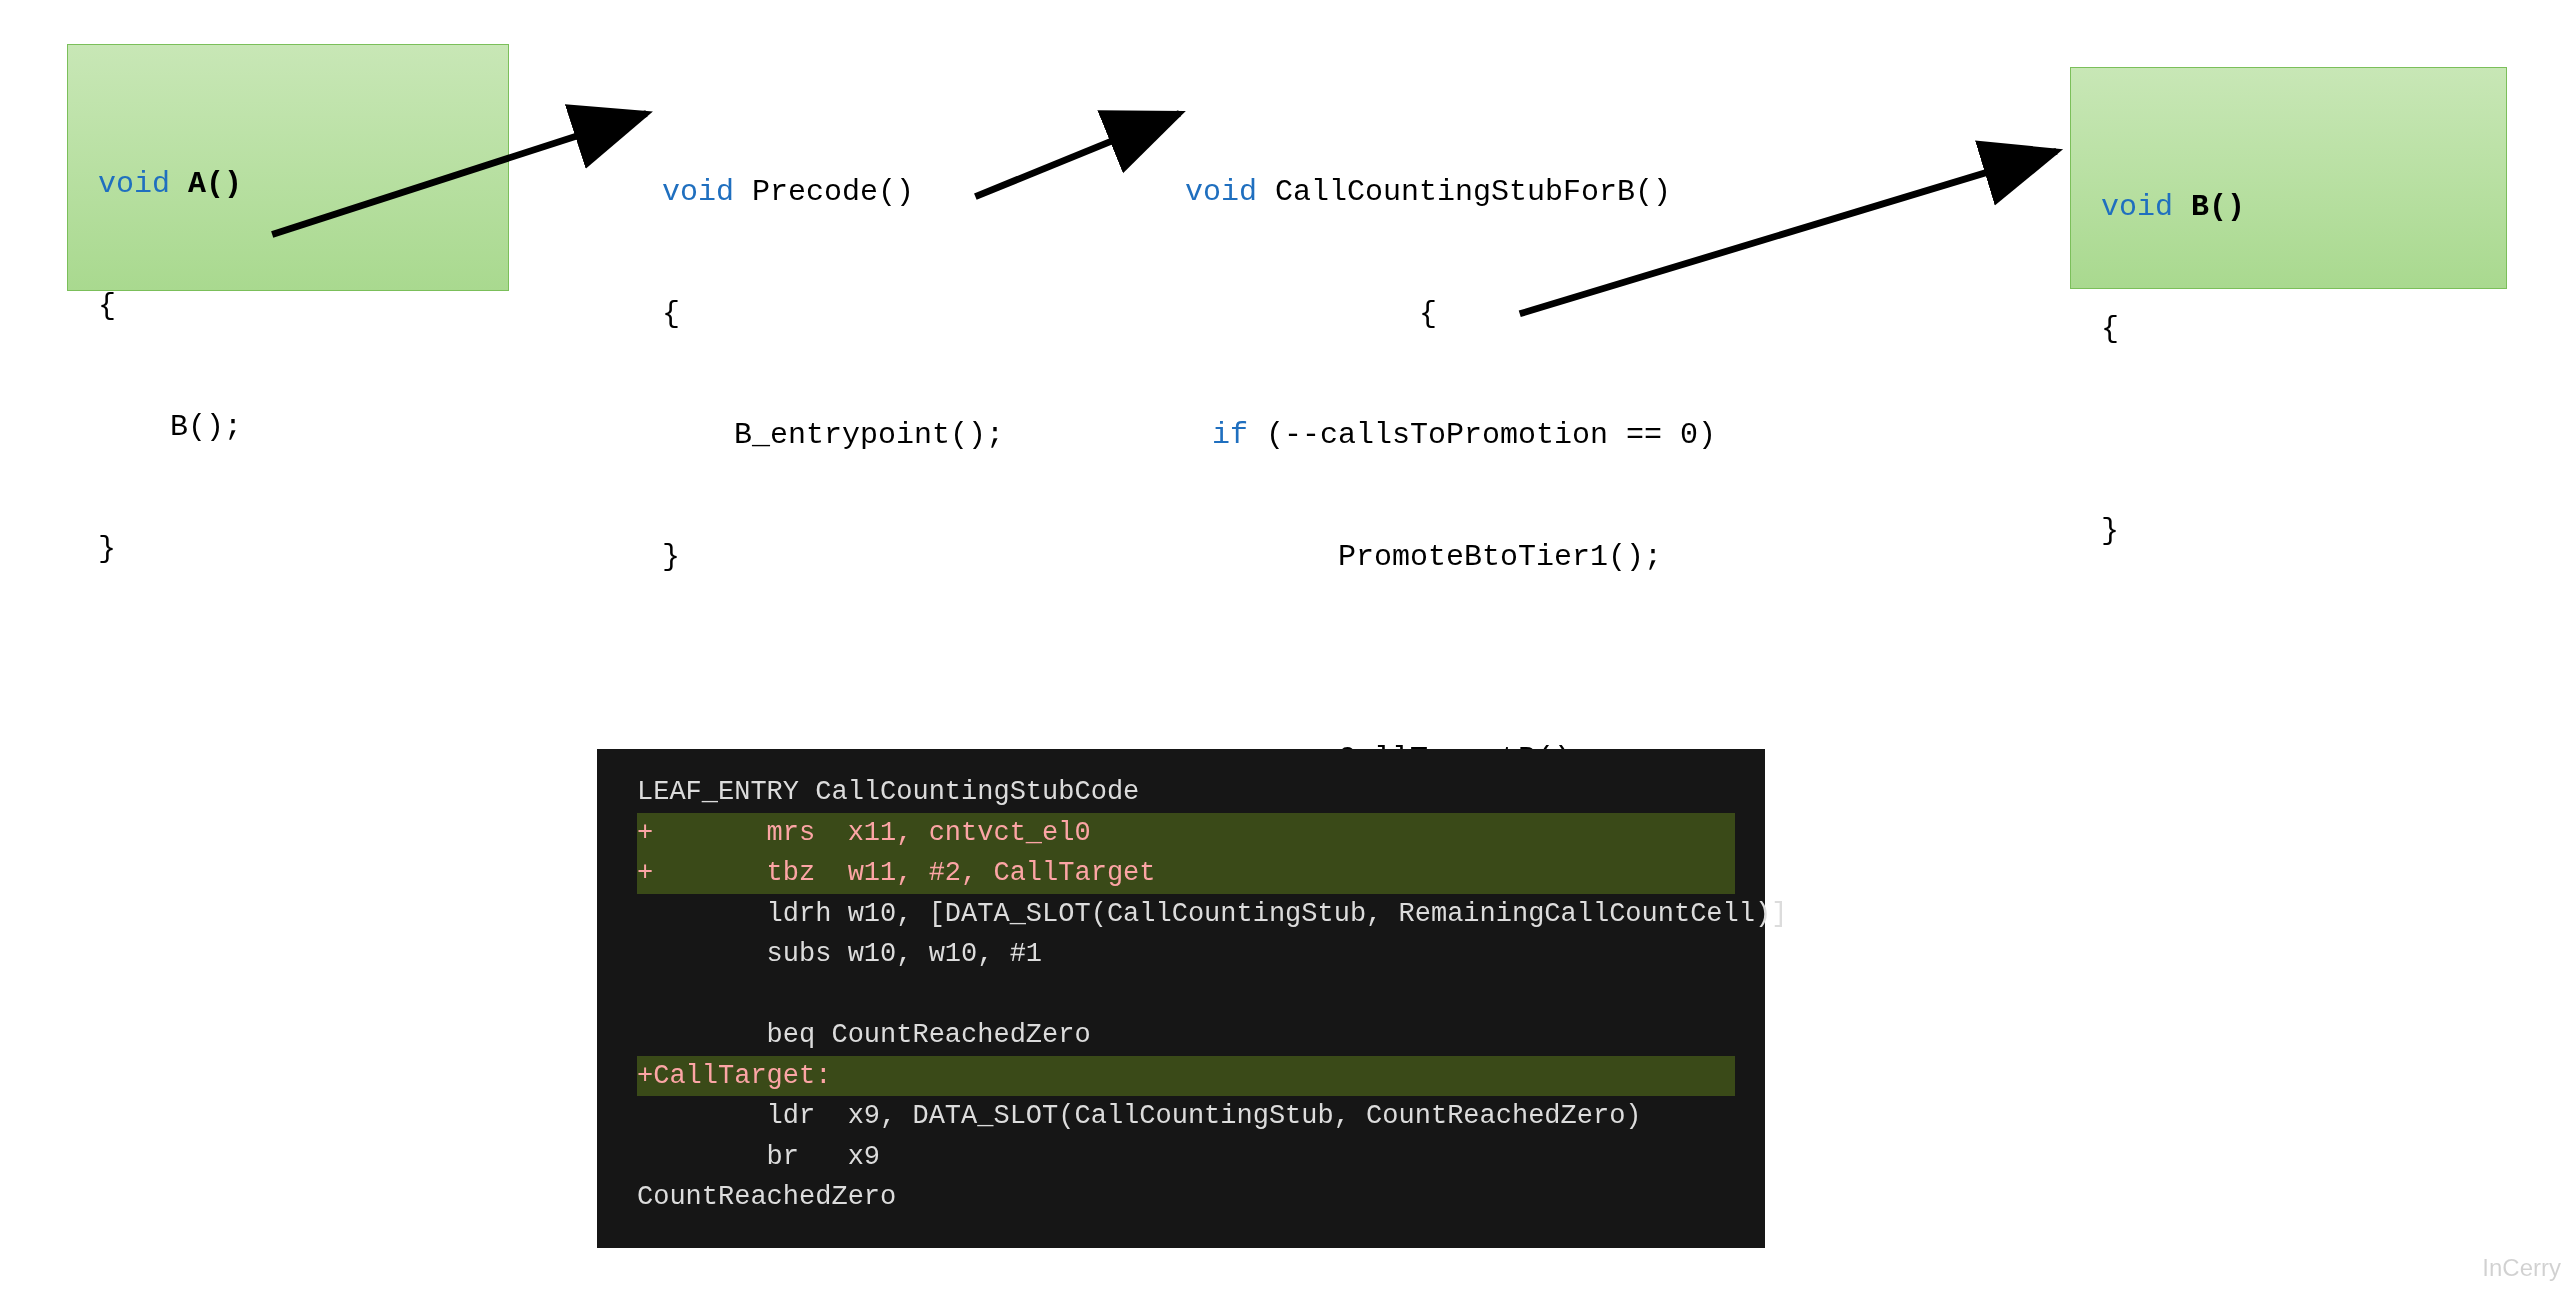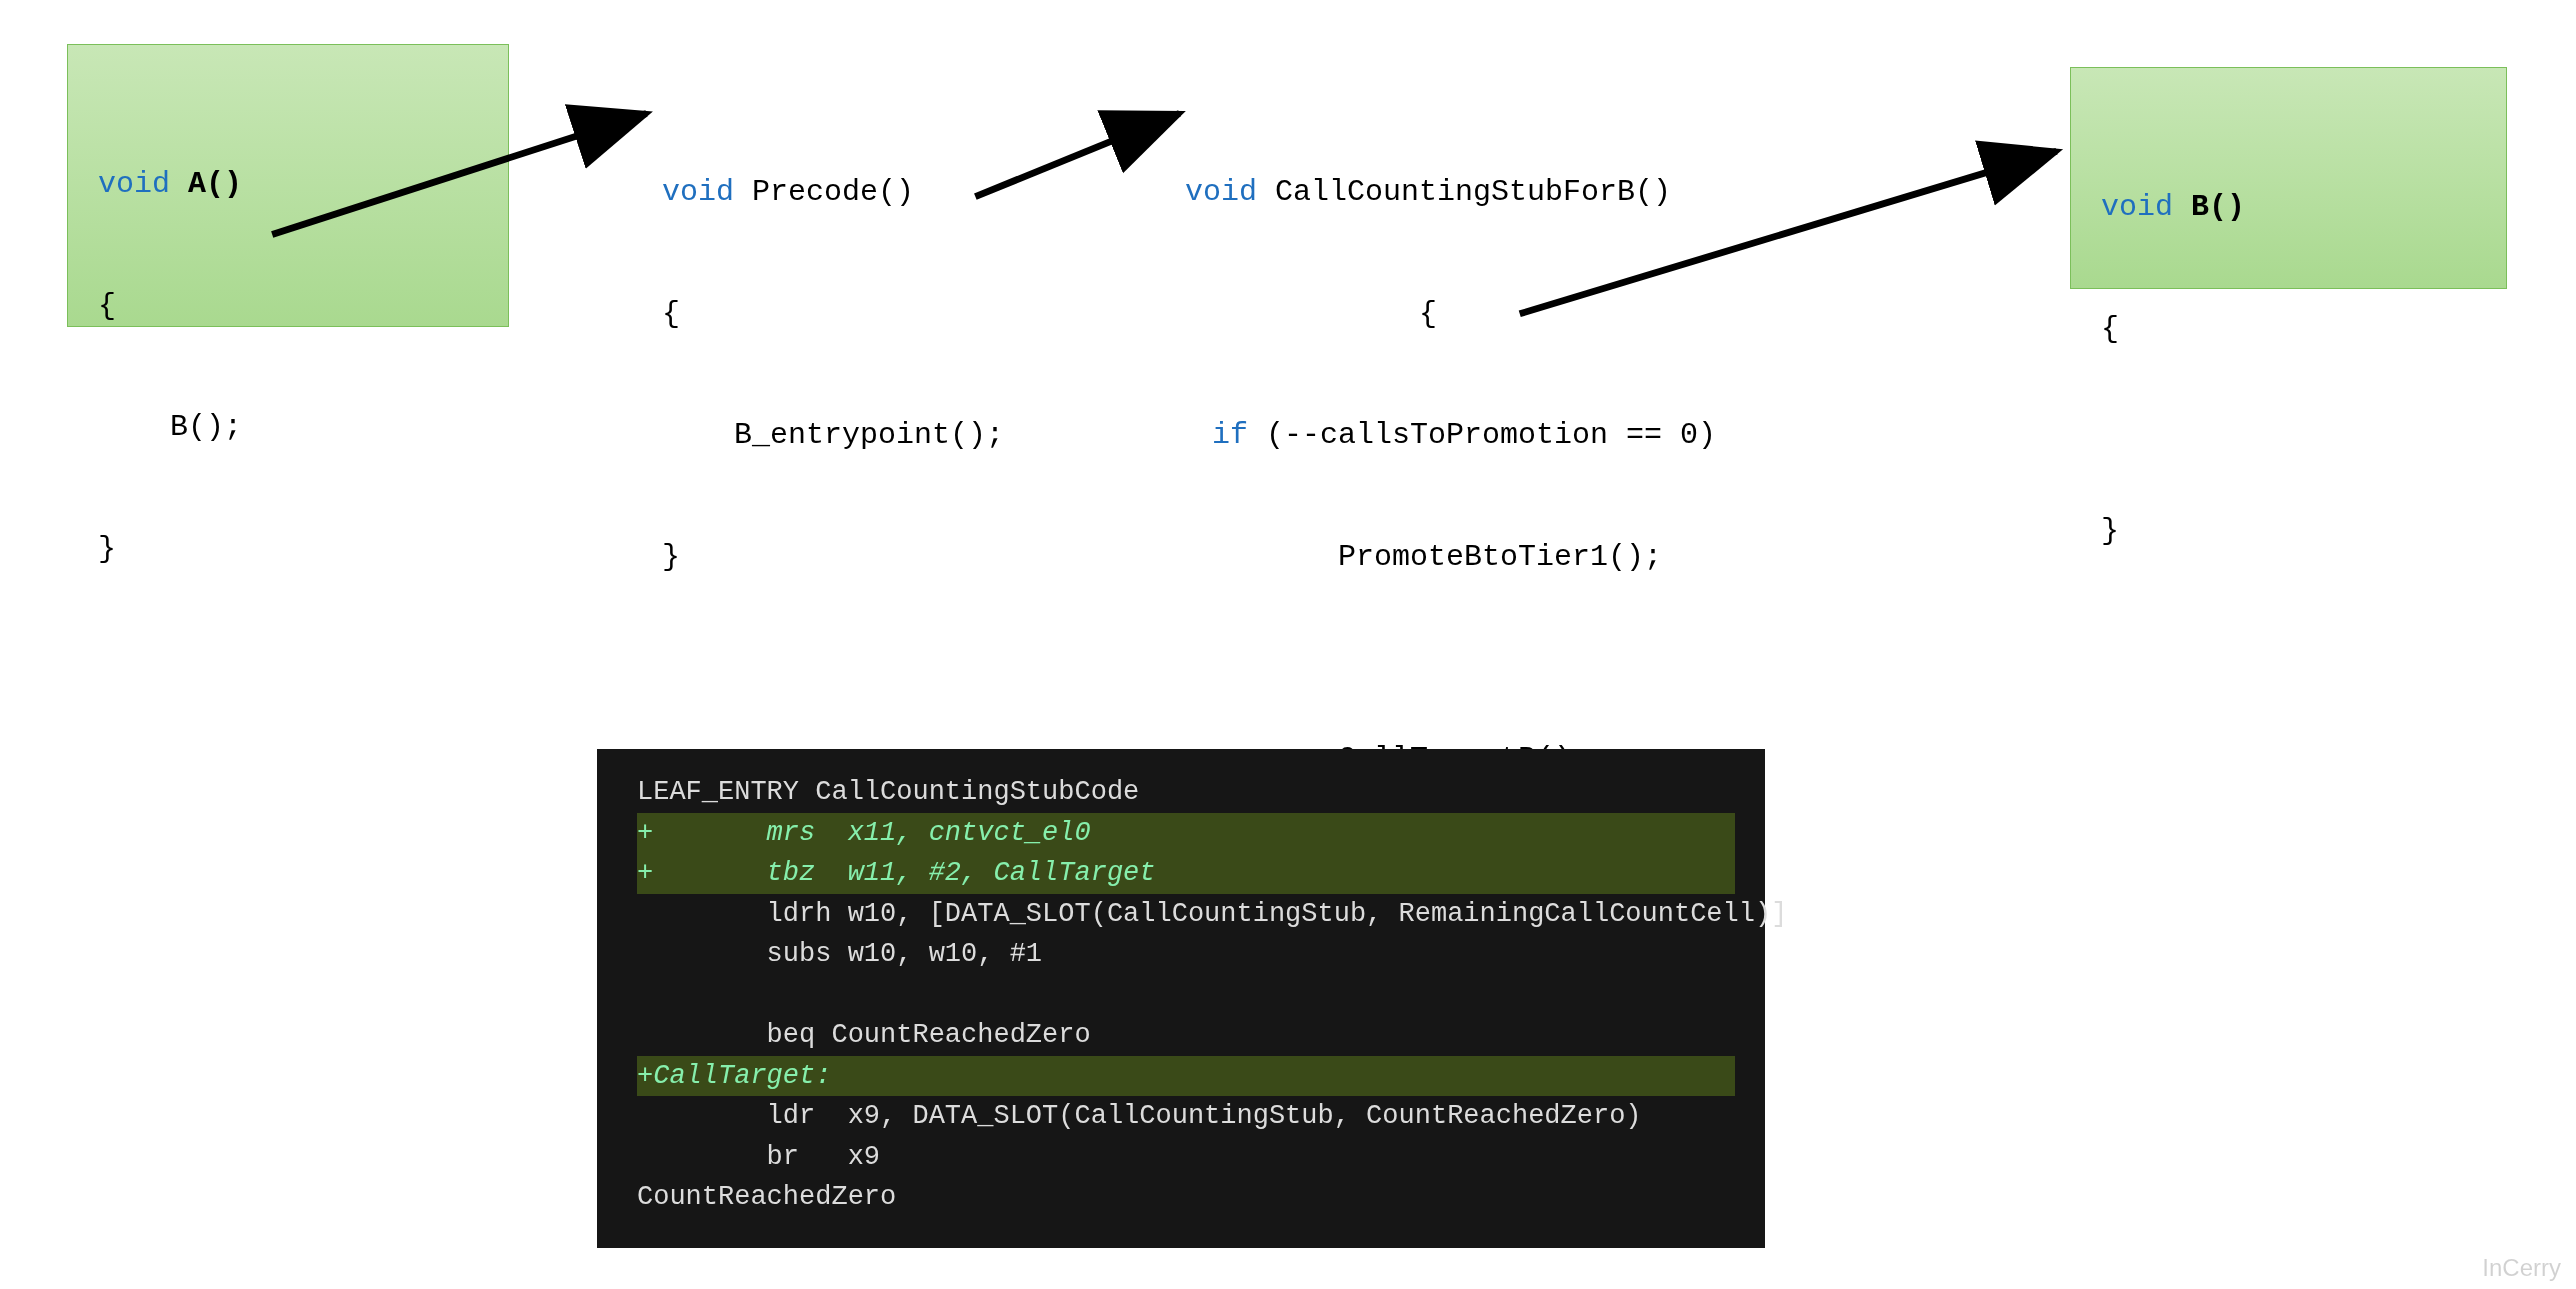--- a/index.html
+++ b/index.html
@@ -38,37 +38,37 @@
     position: absolute;
     background: #161616;
     color: #dcdcdc;
     font-family: Consolas, "Courier New", monospace;
     font-size: 27px;
     line-height: 1.5;
     padding: 23px 30px 30px 40px;
     box-sizing: border-box;
   }
   .asm-line { white-space: pre; }
-  .asm-add { background: #3a4a18; color: #86efac; display: block; font-style: italic; }
+  .asm-add { background: #3a4a18; color: #fca5a5; display: block; }
   .watermark {
     position: absolute;
     right: 15px;
     bottom: 7.6px;
     font-size: 24px;
     color: rgba(0,0,0,0.18);
     font-family: Liberation Sans, sans-serif;
   }
   svg.arrows { position: absolute; left: 0; top: 0; pointer-events: none; }
 </style>
 </head>
 <body>
 
 <div class="stage" id="stage" style="transform: scale(1);">
 
-<div class="green-box" style="left:67px; top:44px; width:442px; height:283px;">
+<div class="green-box" style="left:67px; top:44px; width:442px; height:247px;">
   <div class="code-snippet" style="position:relative; left:0; top:0;">
     <div><span class="kw">void</span><span class="fn"> A()</span></div>
     <div>{</div>
     <div>    B();</div>
     <div>}</div>
   </div>
 </div>
 
 <div class="code-snippet" style="left:662px; top:91px;">
   <div><span class="kw">void</span><span> Precode()</span></div>

